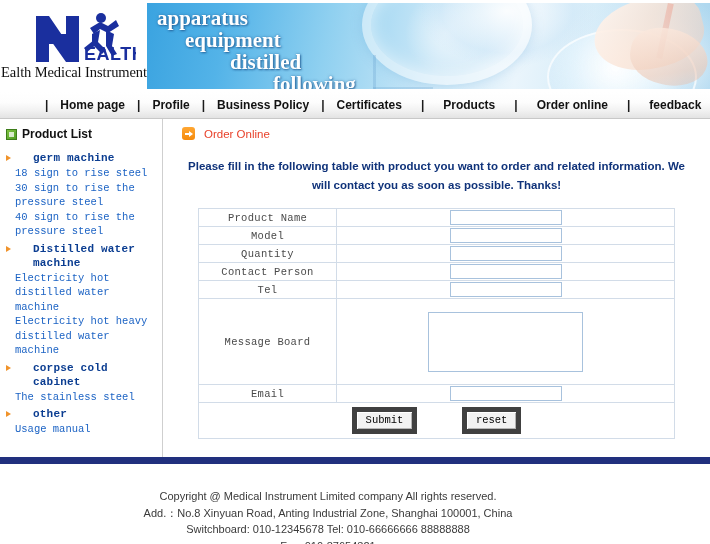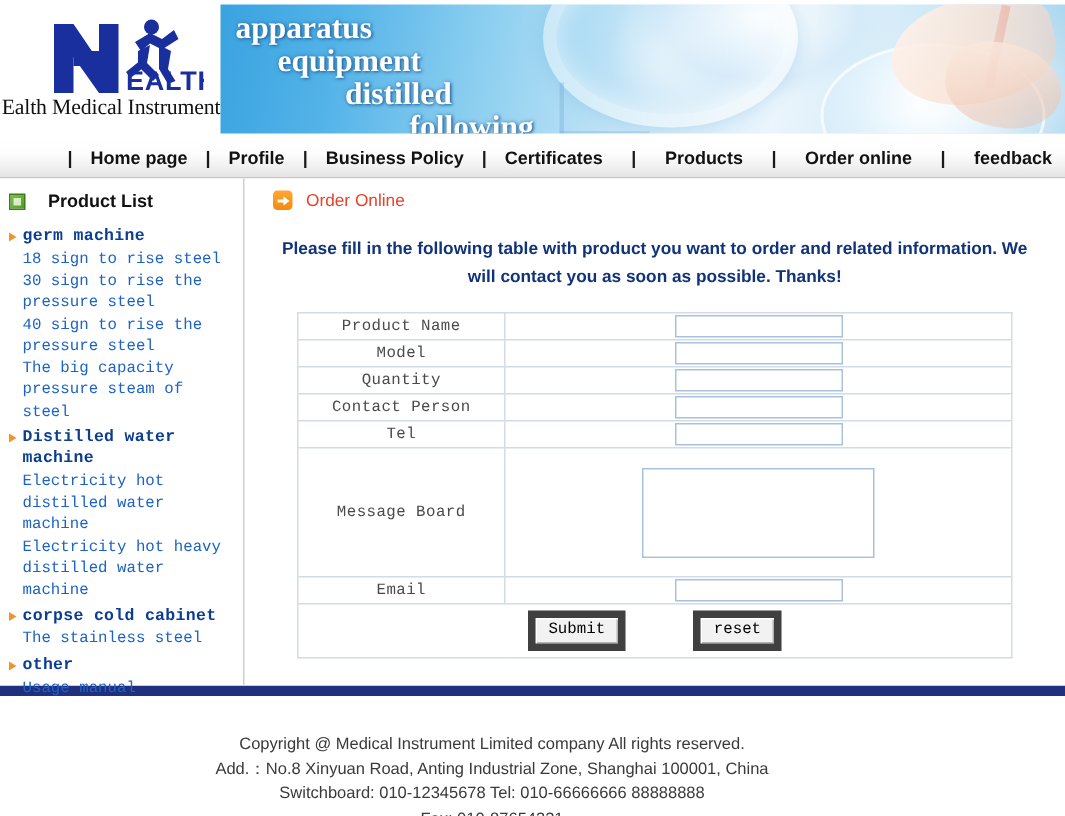--- a/index.html
+++ b/index.html
@@ -171,21 +171,21 @@
   
   .sidebar {
     position: absolute;
     left: 0; top: 0;
     width: 162px; height: 338px;
     padding: 7px 4px 0 4px;
   }
   .sb-title {
     display: flex;
     align-items: center;
-    gap: 15px;
+    gap: 5px;
     padding: 1px 0 7px 2px;
   }
   .sb-title-icon {
     width: 11px; height: 11px;
     background: linear-gradient(135deg,#7fc241 0%, #4e9e23 100%);
     border: 1px solid #3d7d1a;
     position: relative;
     flex: none;
   }
   .sb-title-icon::after {
@@ -198,21 +198,21 @@
   }
   .sb-title-text {
     font-size: 12px;
     font-weight: bold;
     color: #111111;
   }
 
   .sb-group {
     display: flex;
     align-items: flex-start;
-    gap: 4px;
+    gap: 22px;
     padding: 3px 0 1px 2px;
   }
   .sb-arrow {
     flex: none;
     width: 0; height: 0;
     margin-top: 4px;
     border-left: 5px solid #f0932b;
     border-top: 3.5px solid transparent;
     border-bottom: 3.5px solid transparent;
   }
@@ -449,21 +449,20 @@
         <span class="sb-title-text">Product List</span>
       </div>
 
       <div class="sb-group">
         <span class="sb-arrow"></span>
         <span class="sb-group-label">germ machine</span>
       </div>
       <div class="sb-item">18 sign to rise steel</div>
       <div class="sb-item">30 sign to rise the pressure steel</div>
       <div class="sb-item">40 sign to rise the pressure steel</div>
-      <div class="sb-item">The big capacity pressure steam of steel</div>
 
       <div class="sb-group">
         <span class="sb-arrow"></span>
         <span class="sb-group-label">Distilled water machine</span>
       </div>
       <div class="sb-item">Electricity hot distilled water machine</div>
       <div class="sb-item">Electricity hot heavy distilled water machine</div>
 
       <div class="sb-group">
         <span class="sb-arrow"></span>

